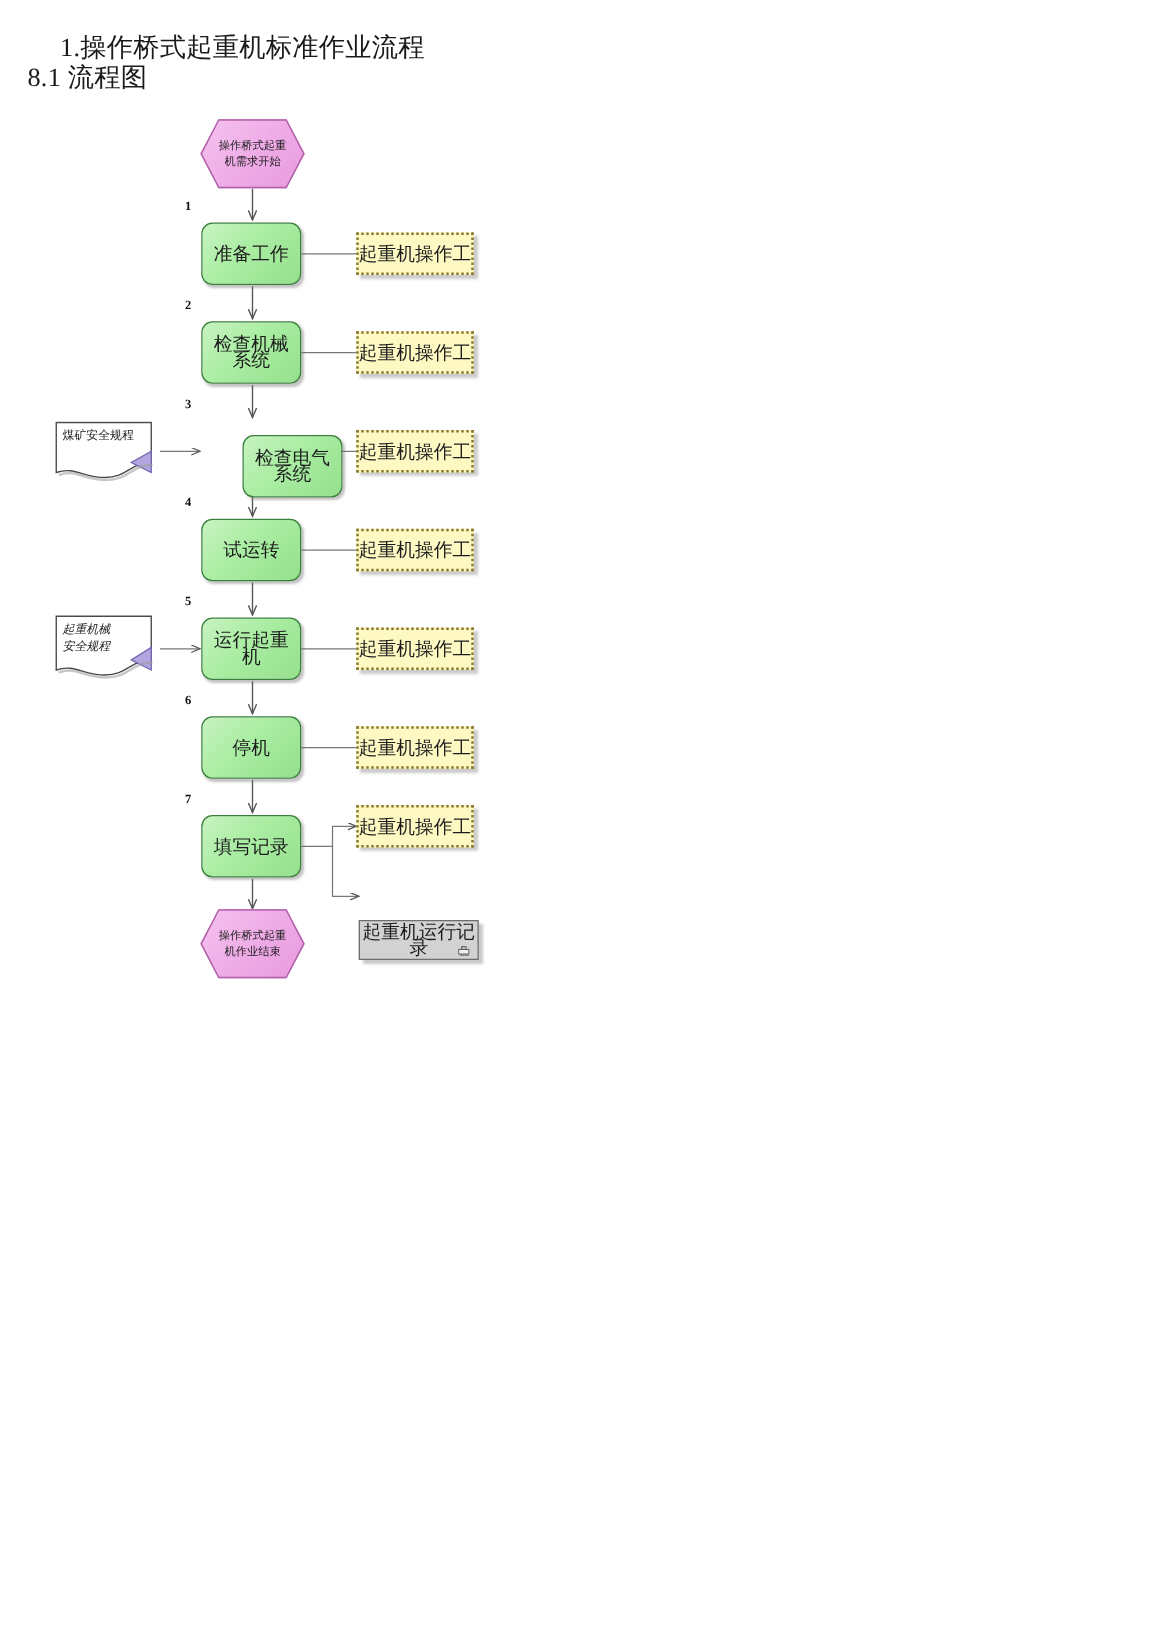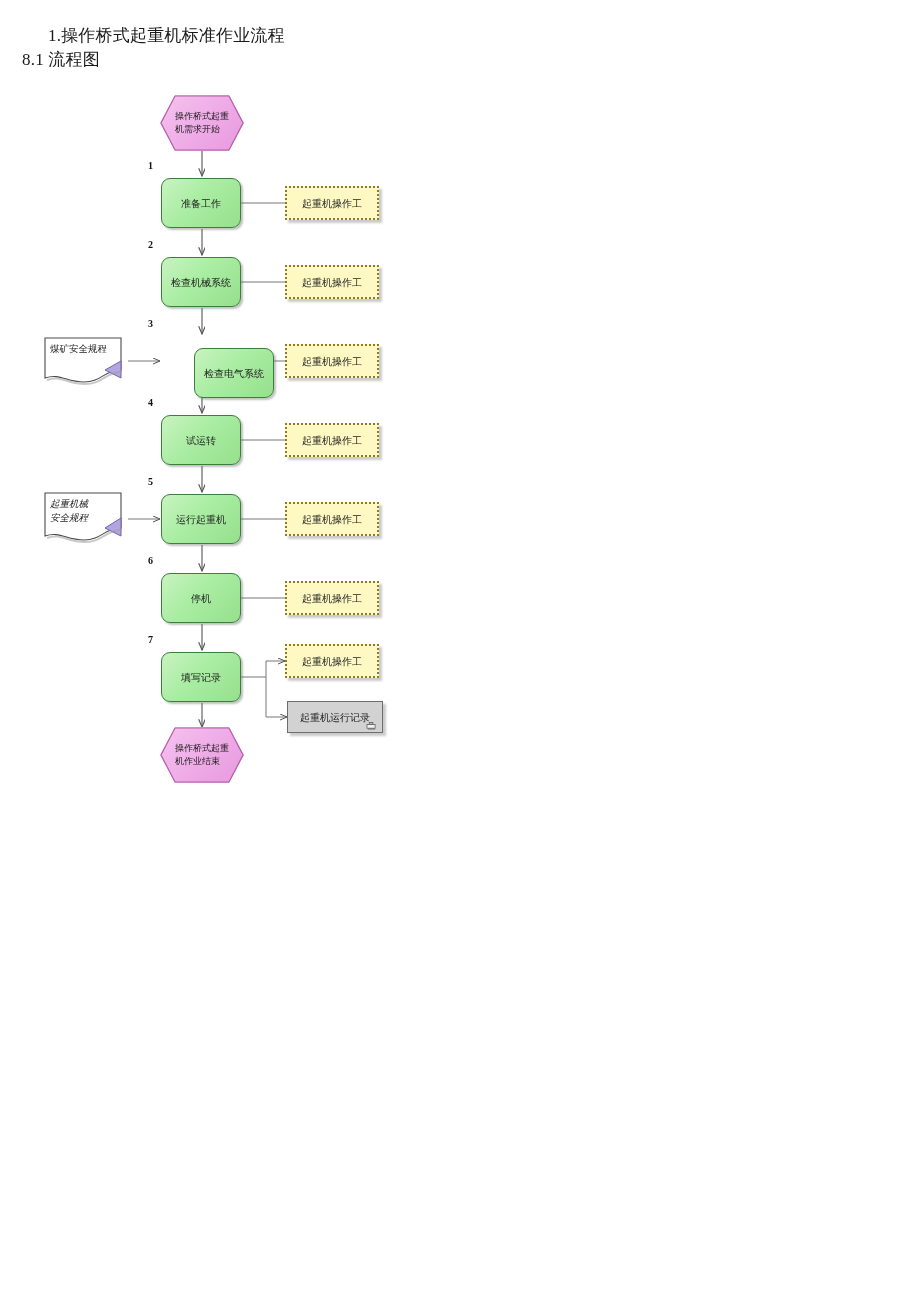--- a/index.html
+++ b/index.html
@@ -12,21 +12,21 @@
     height: 1301px;
     position: relative;
     font-family: "Liberation Sans", "DejaVu Sans", sans-serif;
     overflow: hidden;
   }
 
   
   .doc-heading {
     position: absolute;
     font-family: "Liberation Serif", "DejaVu Serif", serif;
-    font-size: 17px;
+    font-size: 21px;
     color: #1a1a1a;
     white-space: nowrap;
     letter-spacing: 0.2px;
   }
   #heading-1 { left: 48px; top: 24px; }
   #heading-2 { left: 22px; top: 48px; }
 
   
   #flow-canvas {
     position: absolute;
@@ -43,21 +43,21 @@
     height: 820px;
   }
 
   .node {
     position: absolute;
     box-sizing: border-box;
     display: flex;
     align-items: center;
     justify-content: center;
     text-align: center;
-    font-size: 10px;
+    font-size: 15px;
     line-height: 13px;
     color: #1c1c1c;
     font-family: "Liberation Sans", "DejaVu Sans", sans-serif;
   }
 
   
   .node-process {
     width: 80px;
     height: 50px;
     left: 161px;
@@ -80,20 +80,21 @@
 
   
   .node-record {
     width: 96px;
     height: 32px;
     left: 287px;
     border: 1px solid #6d6d6d;
     background: #d2d2d2;
     box-shadow: 3px 3px 2px rgba(150,150,150,0.5);
     position: absolute;
+    margin-top: 35px;
   }
   .record-icon {
     position: absolute;
     right: 5px;
     bottom: 2px;
     width: 11px;
     height: 9px;
   }
 
   
@@ -113,21 +114,21 @@
   }
   .term-wrap { position: absolute; left: 160px; width: 84px; height: 56px; }
   .term-wrap .node-terminator { left: 0; top: 0; }
   .term-wrap .node-label {
     position: absolute;
     left: 0; top: 0;
     width: 100%; height: 100%;
     display: flex;
     align-items: center;
     justify-content: center;
-    text-align: left;
+    text-align: center;
     font-size: 9px;
     line-height: 13px;
     color: #1c1c1c;
     padding: 0 9px;
     box-sizing: border-box;
   }
 
   
   .node-document {
     position: absolute;

